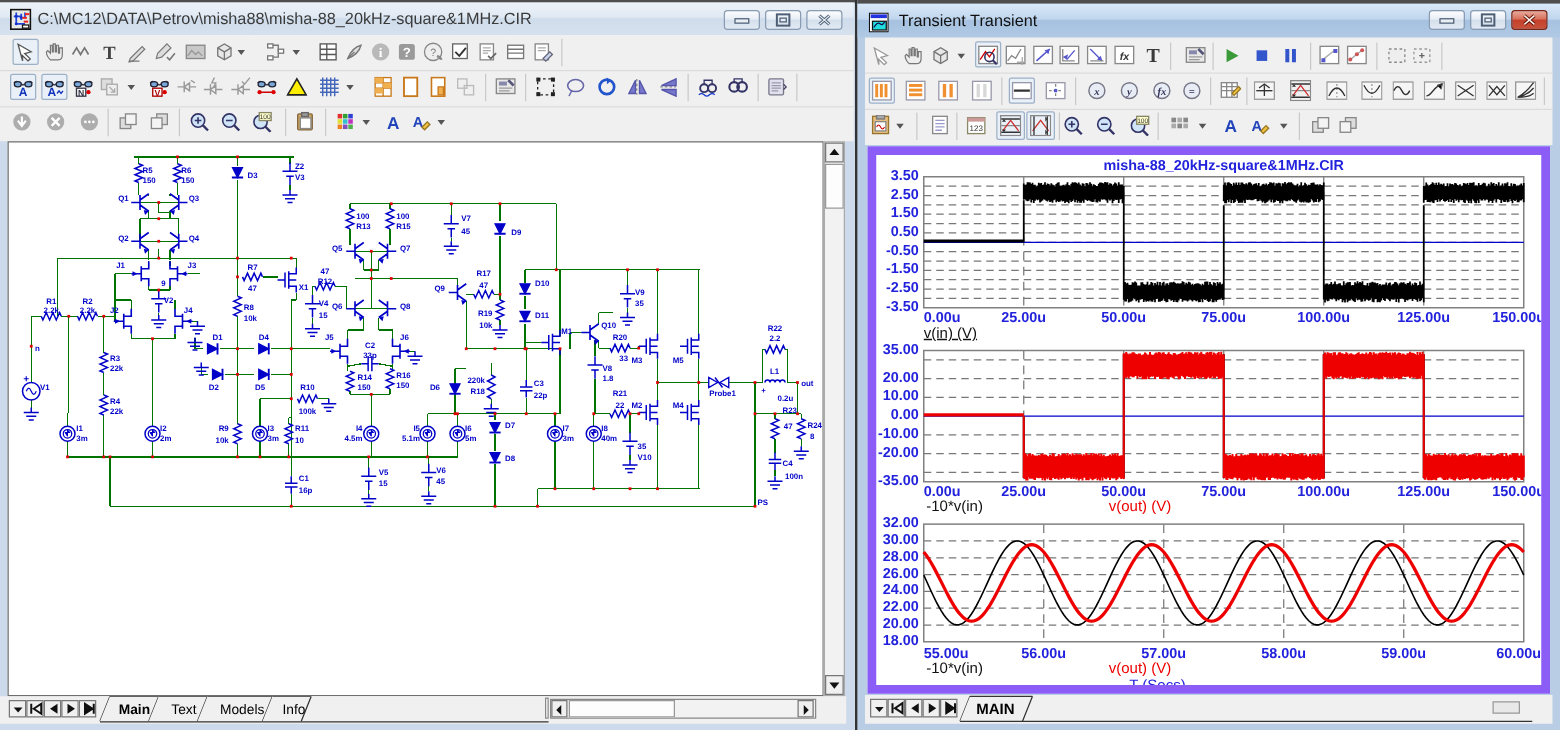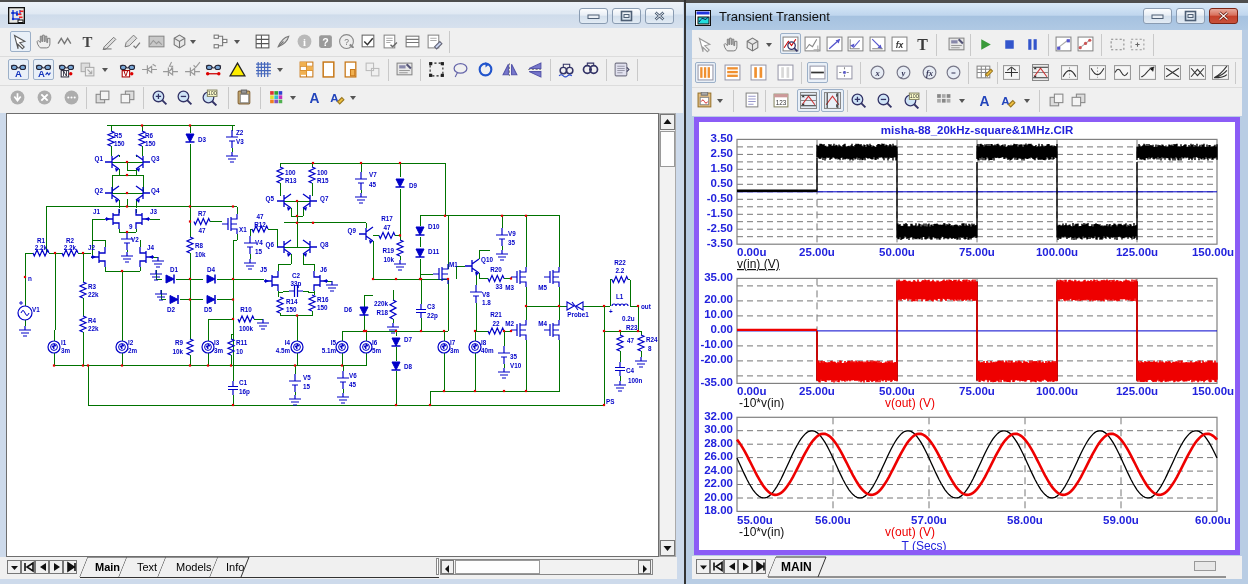--- a/index.html
+++ b/index.html
@@ -17,20 +17,21 @@
 <rect x="0.5" y="0.5" width="16" height="16" fill="#e8e8e4" stroke="#111" stroke-width="1.6"></rect>
 <path d="M3 6h6M5 3v9M5 12h7M9 4v5M12 3v4" stroke="#2244dd" stroke-width="1.4" fill="none"></path>
 <circle cx="5" cy="6" r="1.2" fill="#1133cc"></circle>
       <circle cx="9" cy="7" r="1.2" fill="#1133cc"></circle>
       <circle cx="5" cy="12" r="1.2" fill="#1133cc"></circle>
 <rect x="10" y="6.5" width="3.5" height="1.6" fill="#ee2222"></rect>
       <rect x="11" y="9.5" width="3.5" height="1.6" fill="#ee2222"></rect>
       <rect x="12" y="3.5" width="3.5" height="1.6" fill="#ee2222"></rect>
 <rect x="10" y="13" width="5" height="2.5" fill="#fff" stroke="#111"></rect>
     </svg>
+    <div style="position:absolute;left:30px;top:7px;font-size:13px;color:#3a3a3a;">C:\MC12\DATA\Petrov\misha88\misha-88_20kHz-square&amp;1MHz.CIR</div>
     <div class="wbtn" style="left:579px"><svg width="27" height="14">
         <rect x="8" y="6" width="11" height="3.5" fill="#e9eef4" stroke="#4e5f75"></rect>
       </svg></div>
     <div class="wbtn" style="left:612px"><svg width="27" height="14">
         <rect x="8.5" y="2.5" width="10" height="9" fill="none" stroke="#4e5f75" stroke-width="1.6"></rect>
         <rect x="11" y="5.5" width="5" height="3" fill="#e9eef4" stroke="#4e5f75"></rect>
       </svg></div>
     <div class="wbtn" style="left:645px"><svg width="27" height="14">
         <path d="M9.5 3.5l8 7m0-7l-8 7" stroke="#4e5f75" stroke-width="2.6"></path>
         <path d="M9.5 3.5l8 7m0-7l-8 7" stroke="#eef2f7" stroke-width="1"></path>
@@ -996,21 +997,21 @@
     <div style="position:absolute;left:338px;top:99px;width:0;height:0;border-left:3.5px solid transparent;border-right:3.5px solid transparent;border-top:4px solid #555"></div>
     <div class="sepv" style="left:353px;top:90px;height:22px"></div>
     <div class="ico" style="left:362px;top:92px"><svg width="17" height="17" viewBox="0 0 16 16">
         <rect x="2" y="5" width="8" height="8" fill="#ddd" stroke="#888"></rect>
         <rect x="6" y="2" width="8" height="8" fill="#f4f4f4" stroke="#888"></rect>
       </svg></div>
     <div class="ico" style="left:384px;top:92px"><svg width="17" height="17" viewBox="0 0 16 16">
         <rect x="6" y="2" width="8" height="8" fill="#ddd" stroke="#888"></rect>
         <rect x="2" y="5" width="8" height="8" fill="#f4f4f4" stroke="#888"></rect>
       </svg></div>
-    <div style="position:absolute;left:8px;top:117px;width:546px;height:438px;background:#fff;border:5px solid #8b5cf6;box-sizing:border-box;overflow:hidden">
+    <div style="position:absolute;left:8px;top:117px;width:546px;height:438px;background:#fff;border:7px solid #8b5cf6;box-sizing:border-box;overflow:hidden">
       <svg width="544" height="436" viewBox="695 118 544 436" style="position:absolute;left:0;top:0" font-family="Liberation Sans, sans-serif">
         <text x="973" y="130" font-size="11.5" font-weight="bold" fill="#2222dd" text-anchor="middle" font-family="Liberation Sans, sans-serif">misha-88_20kHz-square&amp;1MHz.CIR</text>
         <line x1="733.0" y1="142.9" x2="1213.0" y2="142.9" stroke="#777777" stroke-width="1" stroke-dasharray="6,4"></line>
         <line x1="733.0" y1="150.4" x2="1213.0" y2="150.4" stroke="#777777" stroke-width="1" stroke-dasharray="6,4"></line>
         <line x1="733.0" y1="157.9" x2="1213.0" y2="157.9" stroke="#777777" stroke-width="1" stroke-dasharray="6,4"></line>
         <line x1="733.0" y1="165.3" x2="1213.0" y2="165.3" stroke="#777777" stroke-width="1" stroke-dasharray="6,4"></line>
         <line x1="733.0" y1="172.8" x2="1213.0" y2="172.8" stroke="#777777" stroke-width="1" stroke-dasharray="6,4"></line>
         <line x1="733.0" y1="180.3" x2="1213.0" y2="180.3" stroke="#777777" stroke-width="1" stroke-dasharray="6,4"></line>
         <line x1="733.0" y1="187.8" x2="1213.0" y2="187.8" stroke="#777777" stroke-width="1" stroke-dasharray="6,4"></line>
         <line x1="733.0" y1="195.3" x2="1213.0" y2="195.3" stroke="#777777" stroke-width="1" stroke-dasharray="6,4"></line>

